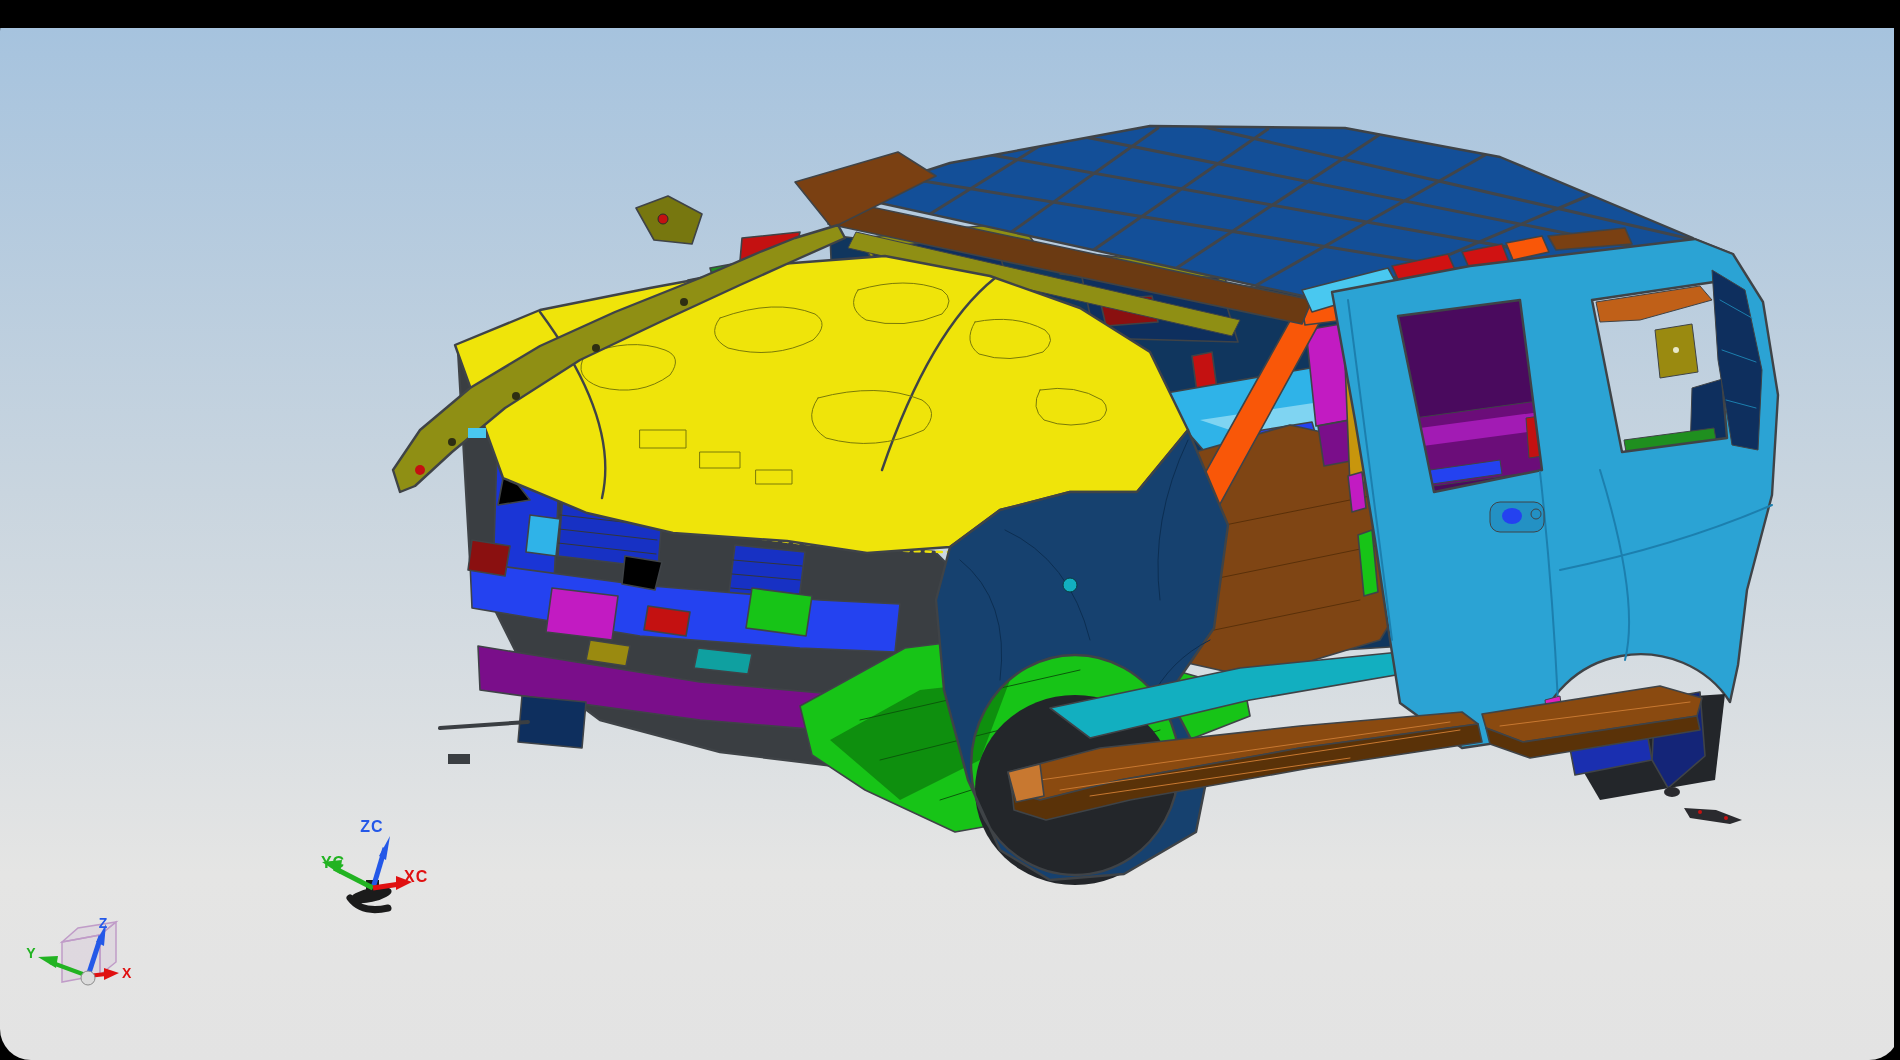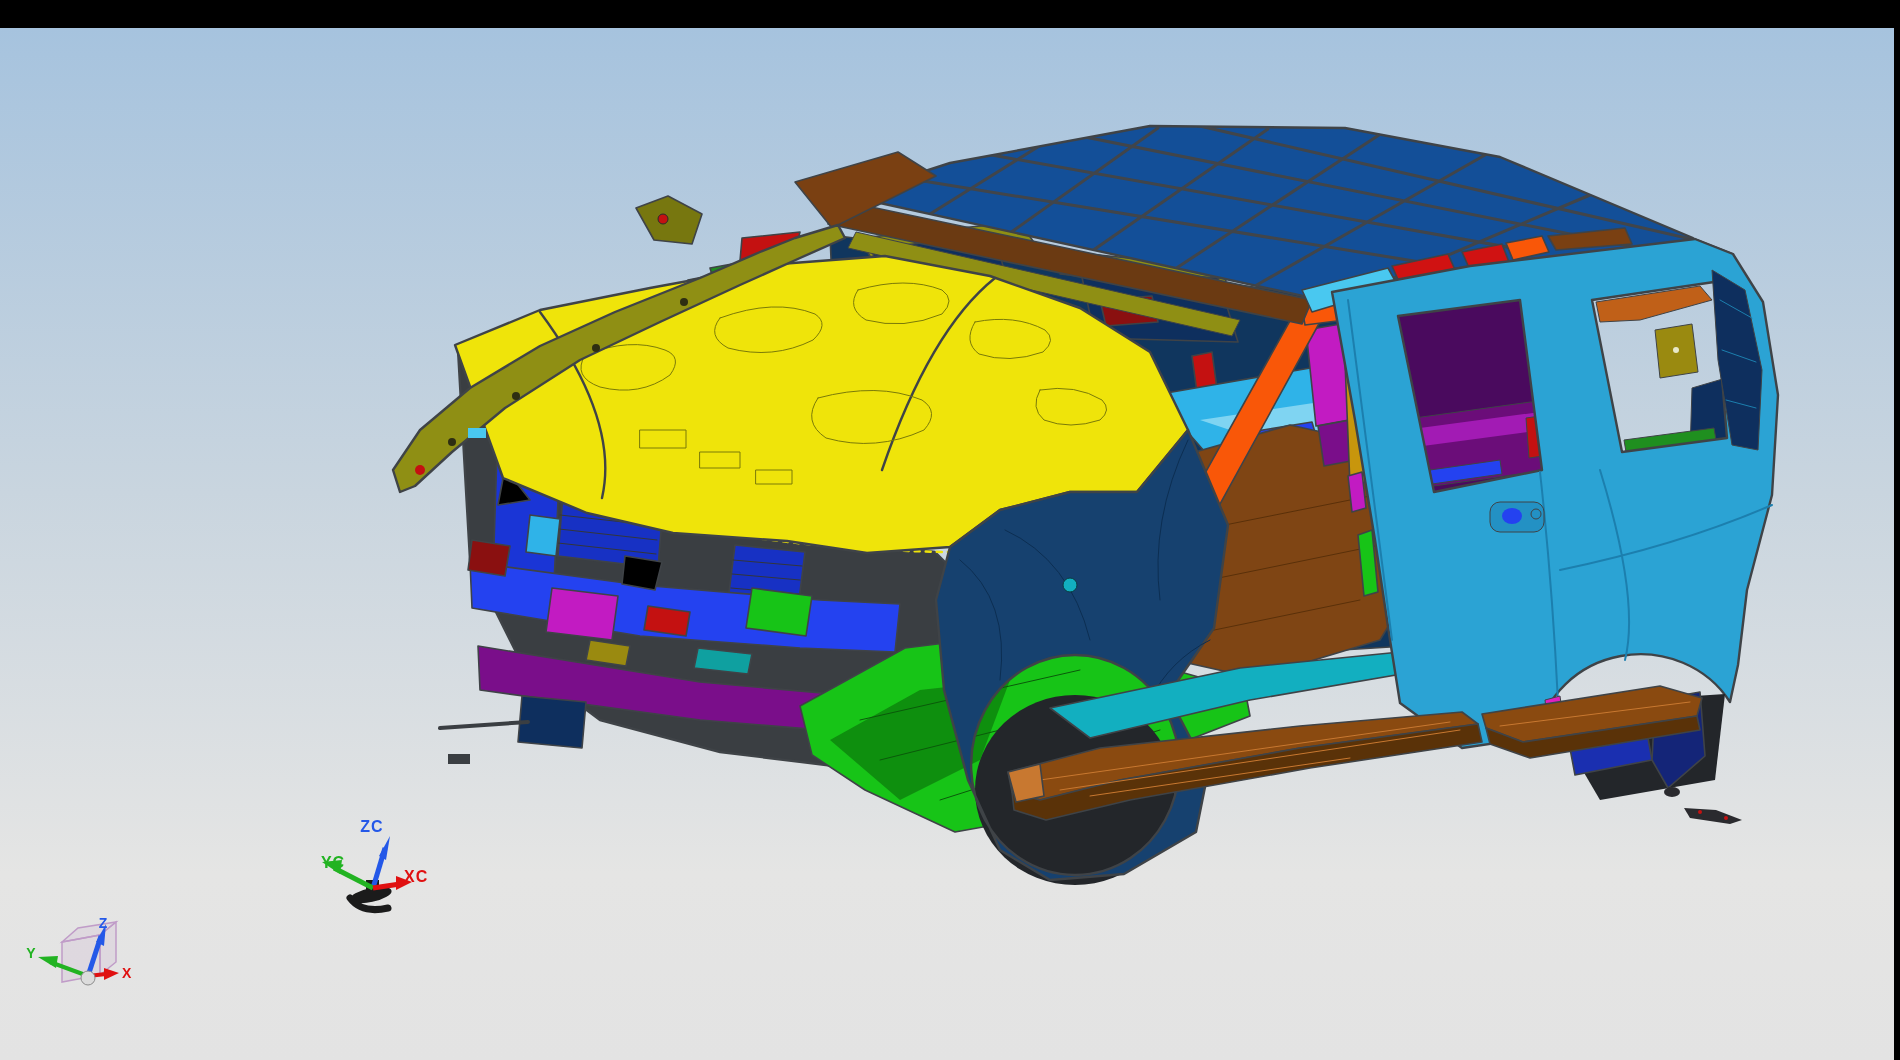--- a/index.html
+++ b/index.html
@@ -1,16 +1,16 @@
 <!DOCTYPE html>
 <html style="--outline: #3F4347;"><head>
 <meta charset="utf-8">
 <style>
   html,body{margin:0;padding:0;background:#000;}
-  #stage{position:relative;width:1900px;height:1060px;overflow:hidden;font-family:"Liberation Sans",sans-serif;}
+  #stage{position:relative;width:1900px;height:1060px;overflow:hidden;font-family:"Liberation Sans",sans-serif;border-radius:31px;}
   #letterbox-top{position:absolute;left:0;top:0;width:1900px;height:28px;z-index:5;}
   #letterbox-right{position:absolute;right:0;top:0;width:6px;height:1060px;z-index:5;}
   #viewport{position:absolute;left:0;top:28px;width:1894px;height:1032px;}
   #scene{position:absolute;left:0;top:0;width:1900px;height:1060px;z-index:2;}
   .p{stroke:var(--outline,#3F4347);stroke-width:1.6;stroke-linejoin:round;}
   .p2{stroke-width:2.4;}
   .thin{stroke-width:1;}
   .ln{fill:none;stroke-linecap:round;}
   .axis-label{font-size:16px;font-weight:bold;letter-spacing:1px;}
   .axis-label-sm{font-size:14px;font-weight:bold;}

